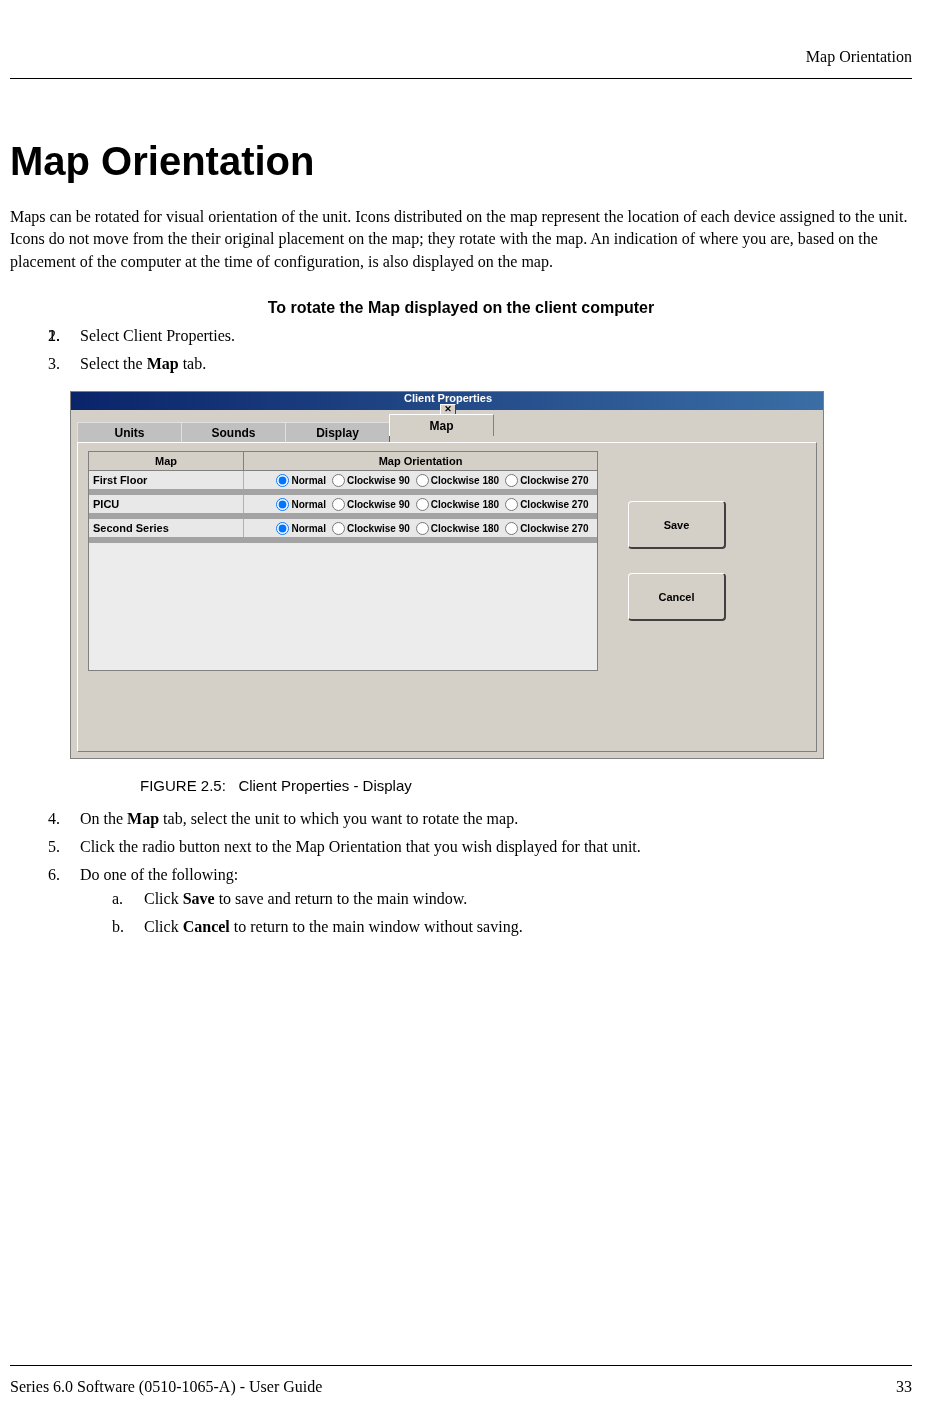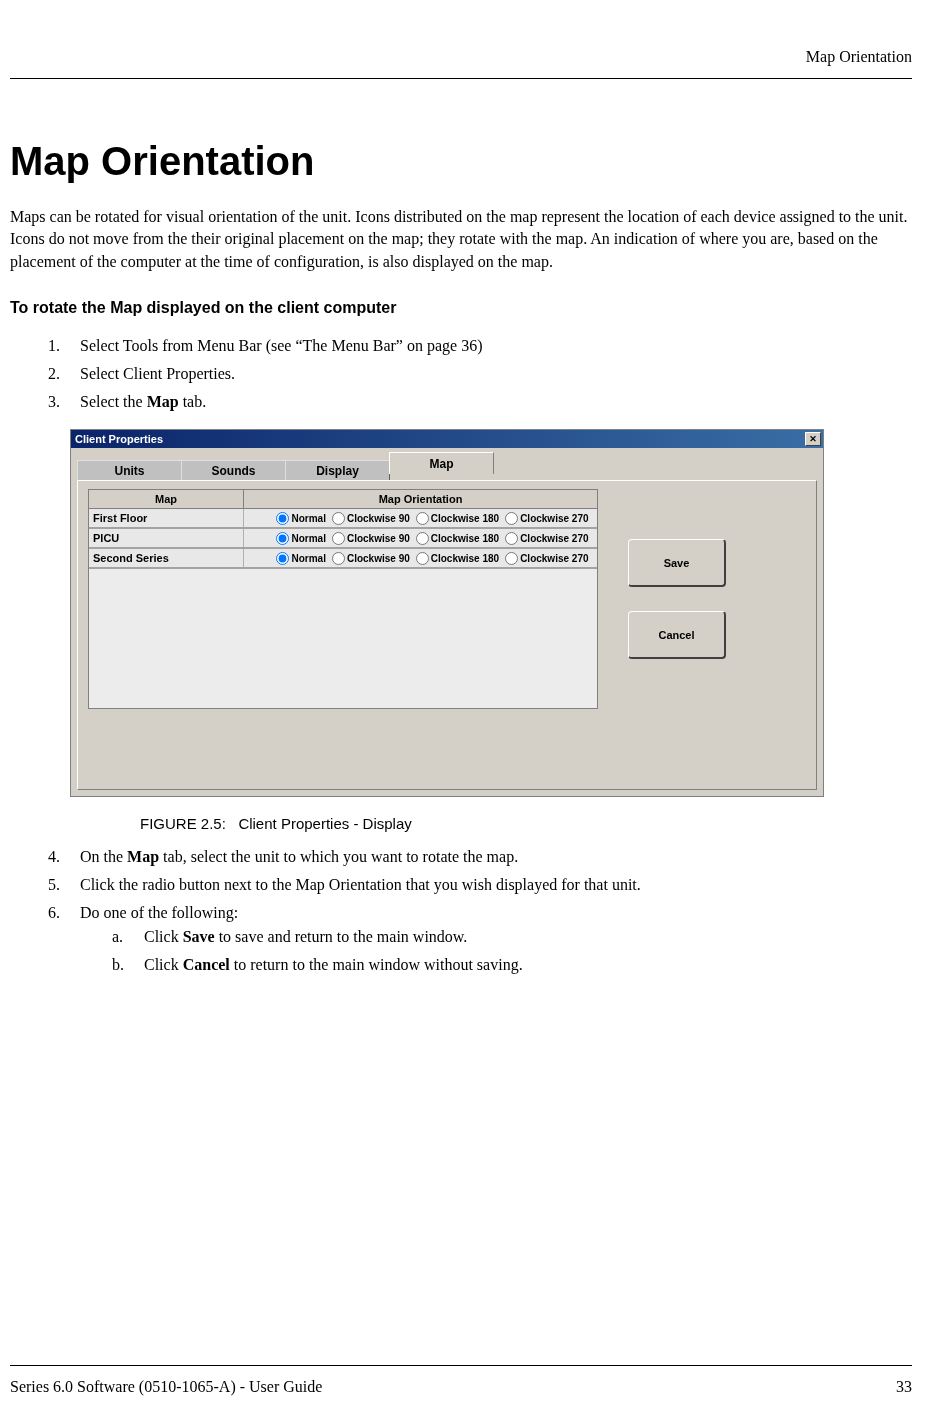--- a/index.html
+++ b/index.html
@@ -37,21 +37,22 @@
   p.intro {
     font-family: Georgia, serif;
     font-size: 16px;
     line-height: 1.4;
     margin-bottom: 26px;
   }
   h3.subhead {
     font-family: Arial, Helvetica, sans-serif;
     font-weight: bold;
     font-size: 16px;
-    margin-bottom: 20px;
+    margin-bottom: 1px;
+    text-align: center;
   }
   ol.steps {
     list-style: none;
     padding-left: 38px;
     font-family: Georgia, serif;
     font-size: 16px;
   }
   ol.steps > li {
     margin-bottom: 10px;
     position: relative;
@@ -74,20 +75,21 @@
   }
   .titlebar {
     background: linear-gradient(to right, #0a246a, #3a6ea5);
     color: #fff;
     display: flex;
     justify-content: space-between;
     align-items: center;
     height: 18px;
     padding: 0 2px 0 4px;
     font-weight: bold;
+    flex-direction: column;
   }
   .titlebar .closebtn {
     background: #d4d0c8;
     color: #000;
     width: 16px;
     height: 14px;
     border: 1px solid #fff;
     border-right-color: #404040;
     border-bottom-color: #404040;
     display: flex;
@@ -153,21 +155,21 @@
     font-weight: bold;
     font-size: 11px;
     text-align: center;
     padding: 3px 0;
     border-right: 1px solid #808080;
   }
   .th.col-map { width: 155px; }
   .th.col-orient { flex: 1; border-right: none; }
   .trow {
     display: flex;
-    border-bottom: 2px solid #a3a3a3;
+    border-bottom: 6px solid #a3a3a3;
     background: #e8e8e8;
     align-items: center;
     gap: 24px;
   }
   .tcell-map {
     width: 155px;
     padding: 3px 4px;
     font-weight: bold;
     font-size: 11px;
     border-right: 1px solid #b0b0b0;
@@ -254,21 +256,20 @@
 <hr class="header-rule">
 
 <div class="content">
   <h1 class="page-title">Map Orientation</h1>
   <p class="intro">Maps can be rotated for visual orientation of the unit. Icons distributed on the map represent the location of each device assigned to the unit. Icons do not move from the their original placement on the map; they rotate with the map. An indication of where you are, based on the placement of the computer at the time of configuration, is also displayed on the map.</p>
   <h3 class="subhead">To rotate the Map displayed on the client computer</h3>
 
   <ol class="steps">
     <li>
       <span class="num">1.</span>
-      <span>Select Tools from Menu Bar (see “The Menu Bar” on page 36)</span>
     </li>
     <li>
       <span class="num">2.</span>
       <span>Select Client Properties.</span>
     </li>
     <li>
       <span class="num">3.</span>
       <span>Select the </span><span class="bold">Map</span><span> tab.</span>
     </li>
   </ol>

